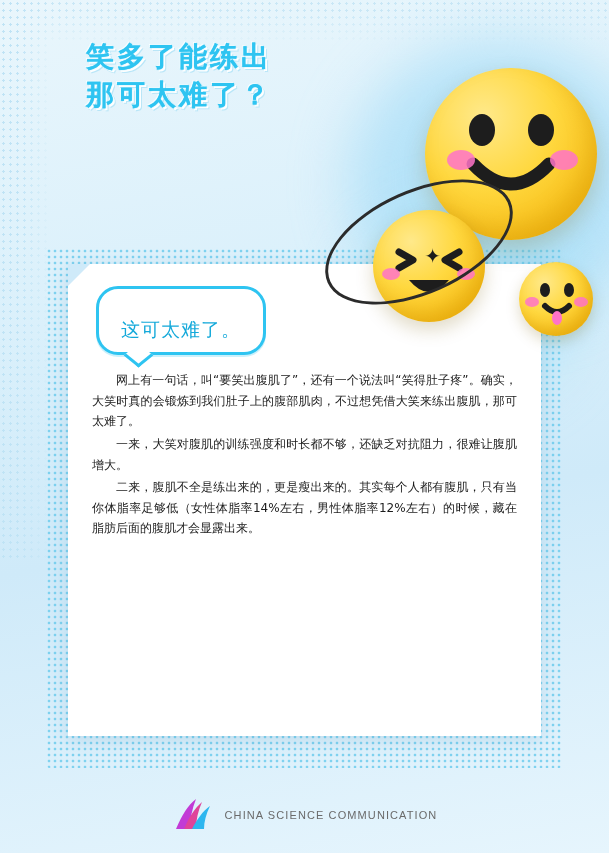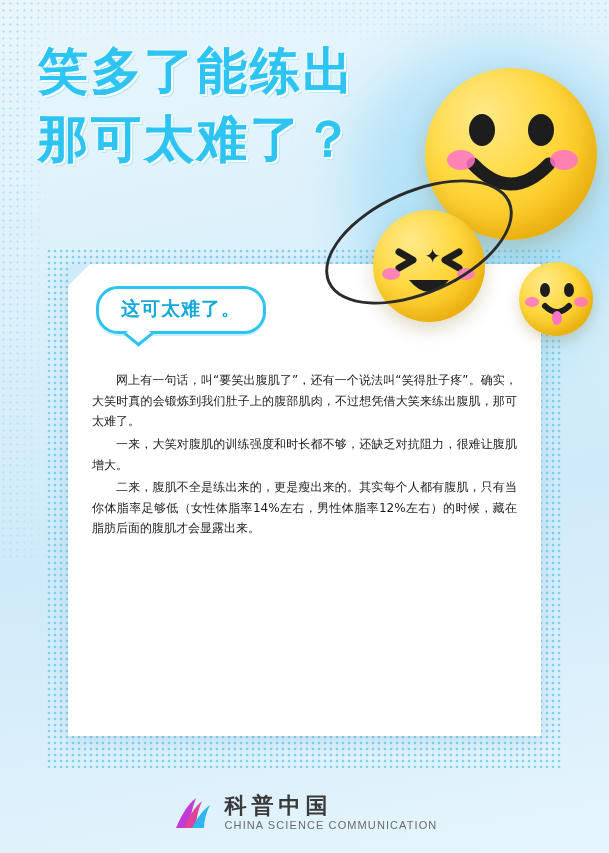--- a/index.html
+++ b/index.html
@@ -54,31 +54,32 @@
 
   
   .title-block {
     position: absolute;
     left: 38px;
     top: 38px;
     z-index: 6;
   }
   .title-line {
     font-family: Liberation Sans, sans-serif;
-    font-size: 50px;
+    font-size: 28px;
     font-weight: bold;
     letter-spacing: 3px;
     line-height: 1.35;
     color: #2ec4f1;
     text-shadow:
       0 0 1px #2ec4f1,
       2px 2px 0 #ffffff,
       3px 3px 0 #b9e6f8,
       -1px -1px 0 #ffffff;
     white-space: nowrap;
+    margin-left: 48px;
   }
 
   
   .emoji-layer { position: absolute; right: 0; top: 40px; width: 260px; height: 300px; z-index: 5; }
 
   .emoji {
     position: absolute;
     border-radius: 50%;
   }
   .emoji-big {
@@ -126,24 +127,25 @@
     background: #ffffff;
     border: 3px solid #2ec4f1;
     border-radius: 22px;
     padding: 7px 22px 9px;
     z-index: 7;
     box-shadow: 0 2px 0 rgba(46,196,241,.25);
   }
   .bubble-text {
     font-family: "DejaVu Sans", "Liberation Sans", sans-serif;
     font-size: 19px;
-    font-weight: bold;
+    font-weight: normal;
     color: #14a9da;
     letter-spacing: 1px;
     white-space: nowrap;
+    margin-top: 21px;
   }
   .bubble-tail {
     position: absolute;
     left: 30px;
     bottom: -13px;
     width: 16px;
     height: 16px;
     background: #ffffff;
     border-right: 3px solid #2ec4f1;
     border-bottom: 3px solid #2ec4f1;
@@ -299,18 +301,17 @@
     <p class="para">二来，腹肌不全是练出来的，更是瘦出来的。其实每个人都有腹肌，只有当你体脂率足够低（女性体脂率14%左右，男性体脂率12%左右）的时候，藏在脂肪后面的腹肌才会显露出来。</p>
   </div>
 
   <div class="footer">
     <svg class="logo-mark" viewBox="0 0 44 34">
       <path d="M4 32 C10 18 16 8 24 2 C20 12 18 22 18 32 Z" fill="#c23bd6"></path>
       <path d="M12 32 C17 20 23 11 30 5 C26 14 24 23 24 32 Z" fill="#e0439a"></path>
       <path d="M20 32 C25 22 31 14 38 9 C34 17 32 25 32 32 Z" fill="#2db6ef"></path>
     </svg>
     <div class="logo-text-wrap">
-      <div class="logo-cn">科普中国</div>
       <div class="logo-en">CHINA SCIENCE COMMUNICATION</div>
     </div>
   </div>
 
 </div>
 
 </body></html>

